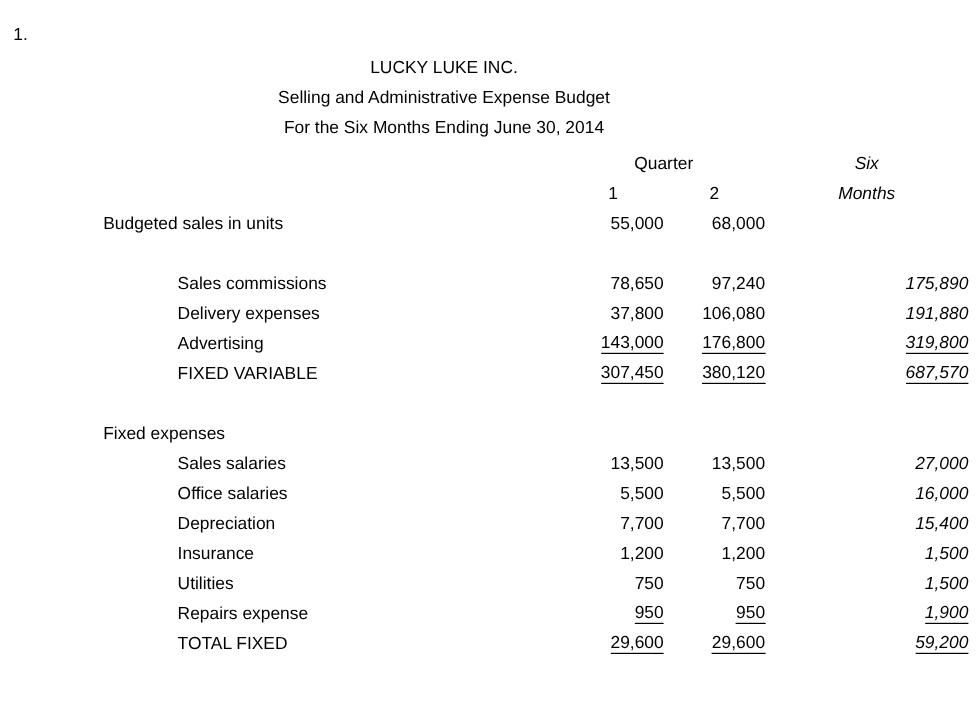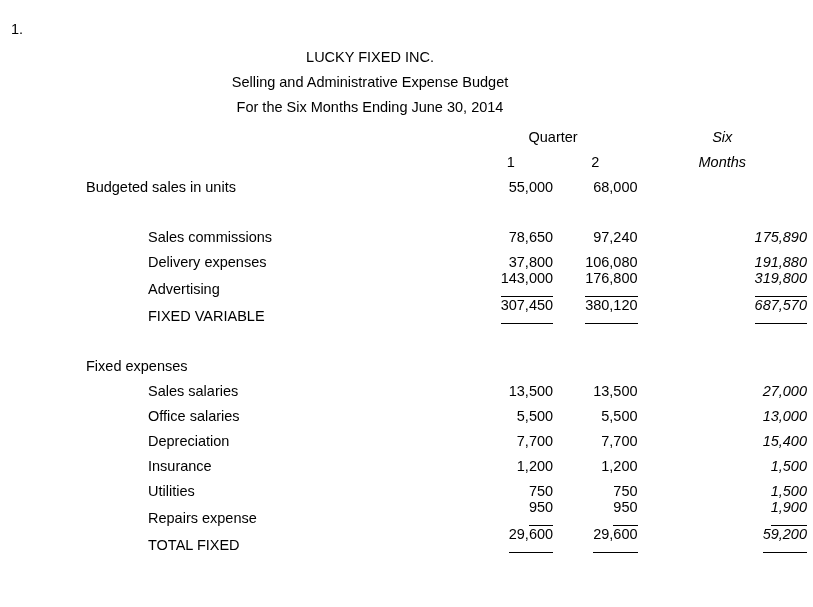--- a/index.html
+++ b/index.html
@@ -76,32 +76,32 @@
   }
   td.quarter-head {
     text-align: center;
   }
   .blank-row td {
     height: 25px;
   }
   .cell-ul {
     display: inline-block;
     border-bottom: 1px solid #000000;
-    padding-bottom: 10px;
+    padding-bottom: 0;
   }
 </style>
 </head>
 <body>
 
 <div class="question-number">1.</div>
 
 <div class="doc">
 
   <div class="title-block">
-    <div class="title-line">LUCKY FIXED INC.</div>
+    <div class="title-line">LUCKY LUKE INC.</div>
     <div class="title-line">Selling and Administrative Expense Budget</div>
     <div class="title-line">For the Six Months Ending June 30, 2014</div>
   </div>
 
   <table class="budget">
     <tbody>
         <tr>
       <td class="label"></td>
       <td class="num quarter-head" colspan="2" style="text-align:center;">Quarter</td>
       <td class="num six hdr-center" style="text-align:center;">Six</td>
@@ -163,21 +163,21 @@
     <tr>
       <td class="label indent">Sales salaries</td>
       <td class="num">13,500</td>
       <td class="num">13,500</td>
       <td class="num six">27,000</td>
     </tr>
     <tr>
       <td class="label indent">Office salaries</td>
       <td class="num">5,500</td>
       <td class="num">5,500</td>
-      <td class="num six">13,000</td>
+      <td class="num six">16,000</td>
     </tr>
     <tr>
       <td class="label indent">Depreciation</td>
       <td class="num">7,700</td>
       <td class="num">7,700</td>
       <td class="num six">15,400</td>
     </tr>
     <tr>
       <td class="label indent">Insurance</td>
       <td class="num">1,200</td>

